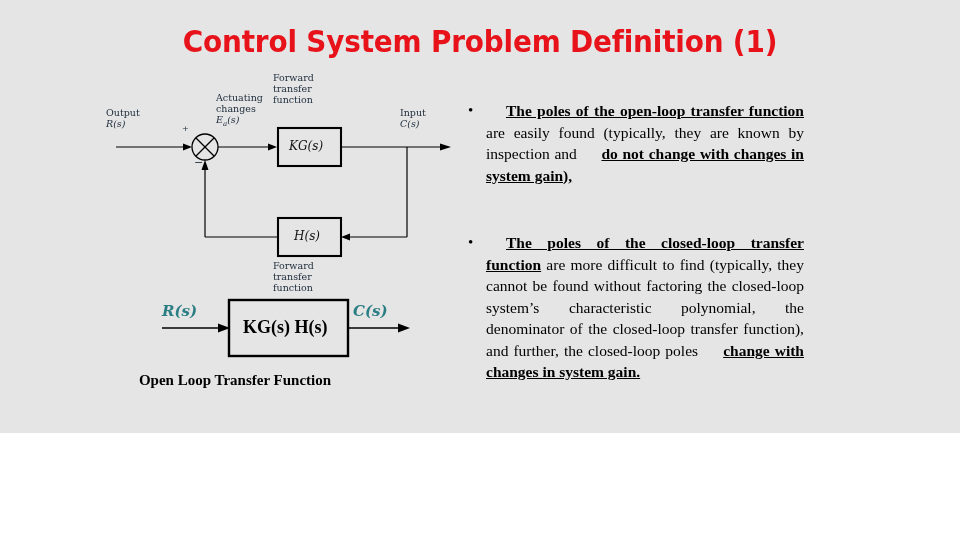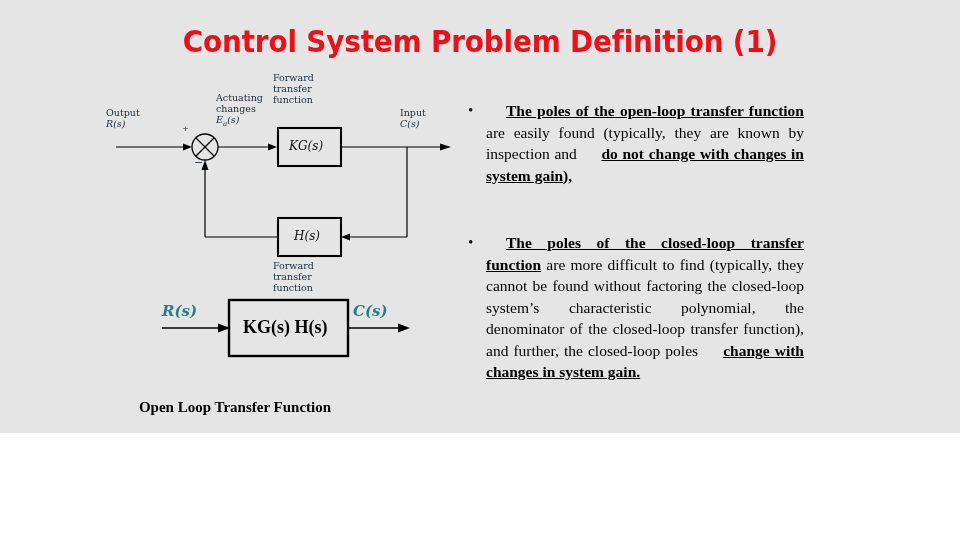--- a/index.html
+++ b/index.html
@@ -240,21 +240,21 @@
           <line x1="52" y1="38" x2="108" y2="38"></line>
           <polygon points="108,33.5 120,38 108,42.5" fill="#000" stroke="none"></polygon>
           <rect x="119" y="10" width="119" height="56" stroke-width="2.4"></rect>
           <line x1="238" y1="38" x2="288" y2="38"></line>
           <polygon points="288,33.5 300,38 288,42.5" fill="#000" stroke="none"></polygon>
         </g>
       </svg>
       <div class="fig-io" style="left:52px; top:12px;">R(s)</div>
       <div class="fig-box-text" style="left:133px; top:27px;">KG(s) H(s)</div>
       <div class="fig-io" style="left:243px; top:12px;">C(s)</div>
-      <div class="fig-caption" style="left:-50px; top:82px;margin-top:27px;">Open Loop Transfer Function</div>
+      <div class="fig-caption" style="left:-50px; top:82px;">Open Loop Transfer Function</div>
     </div>
 
     <div id="closed-loop-fig">
       <svg width="350" height="85" viewBox="0 0 350 85">
         <g stroke="#000" stroke-width="1.4" fill="none">
           <line x1="52" y1="42" x2="108" y2="42"></line>
           <polygon points="108,37.5 120,42 108,46.5" fill="#000" stroke="none"></polygon>
           <rect x="119" y="10" width="122" height="60" stroke-width="1.9"></rect>
           <line x1="241" y1="42" x2="288" y2="42"></line>
           <polygon points="288,37.5 300,42 288,46.5" fill="#000" stroke="none"></polygon>

